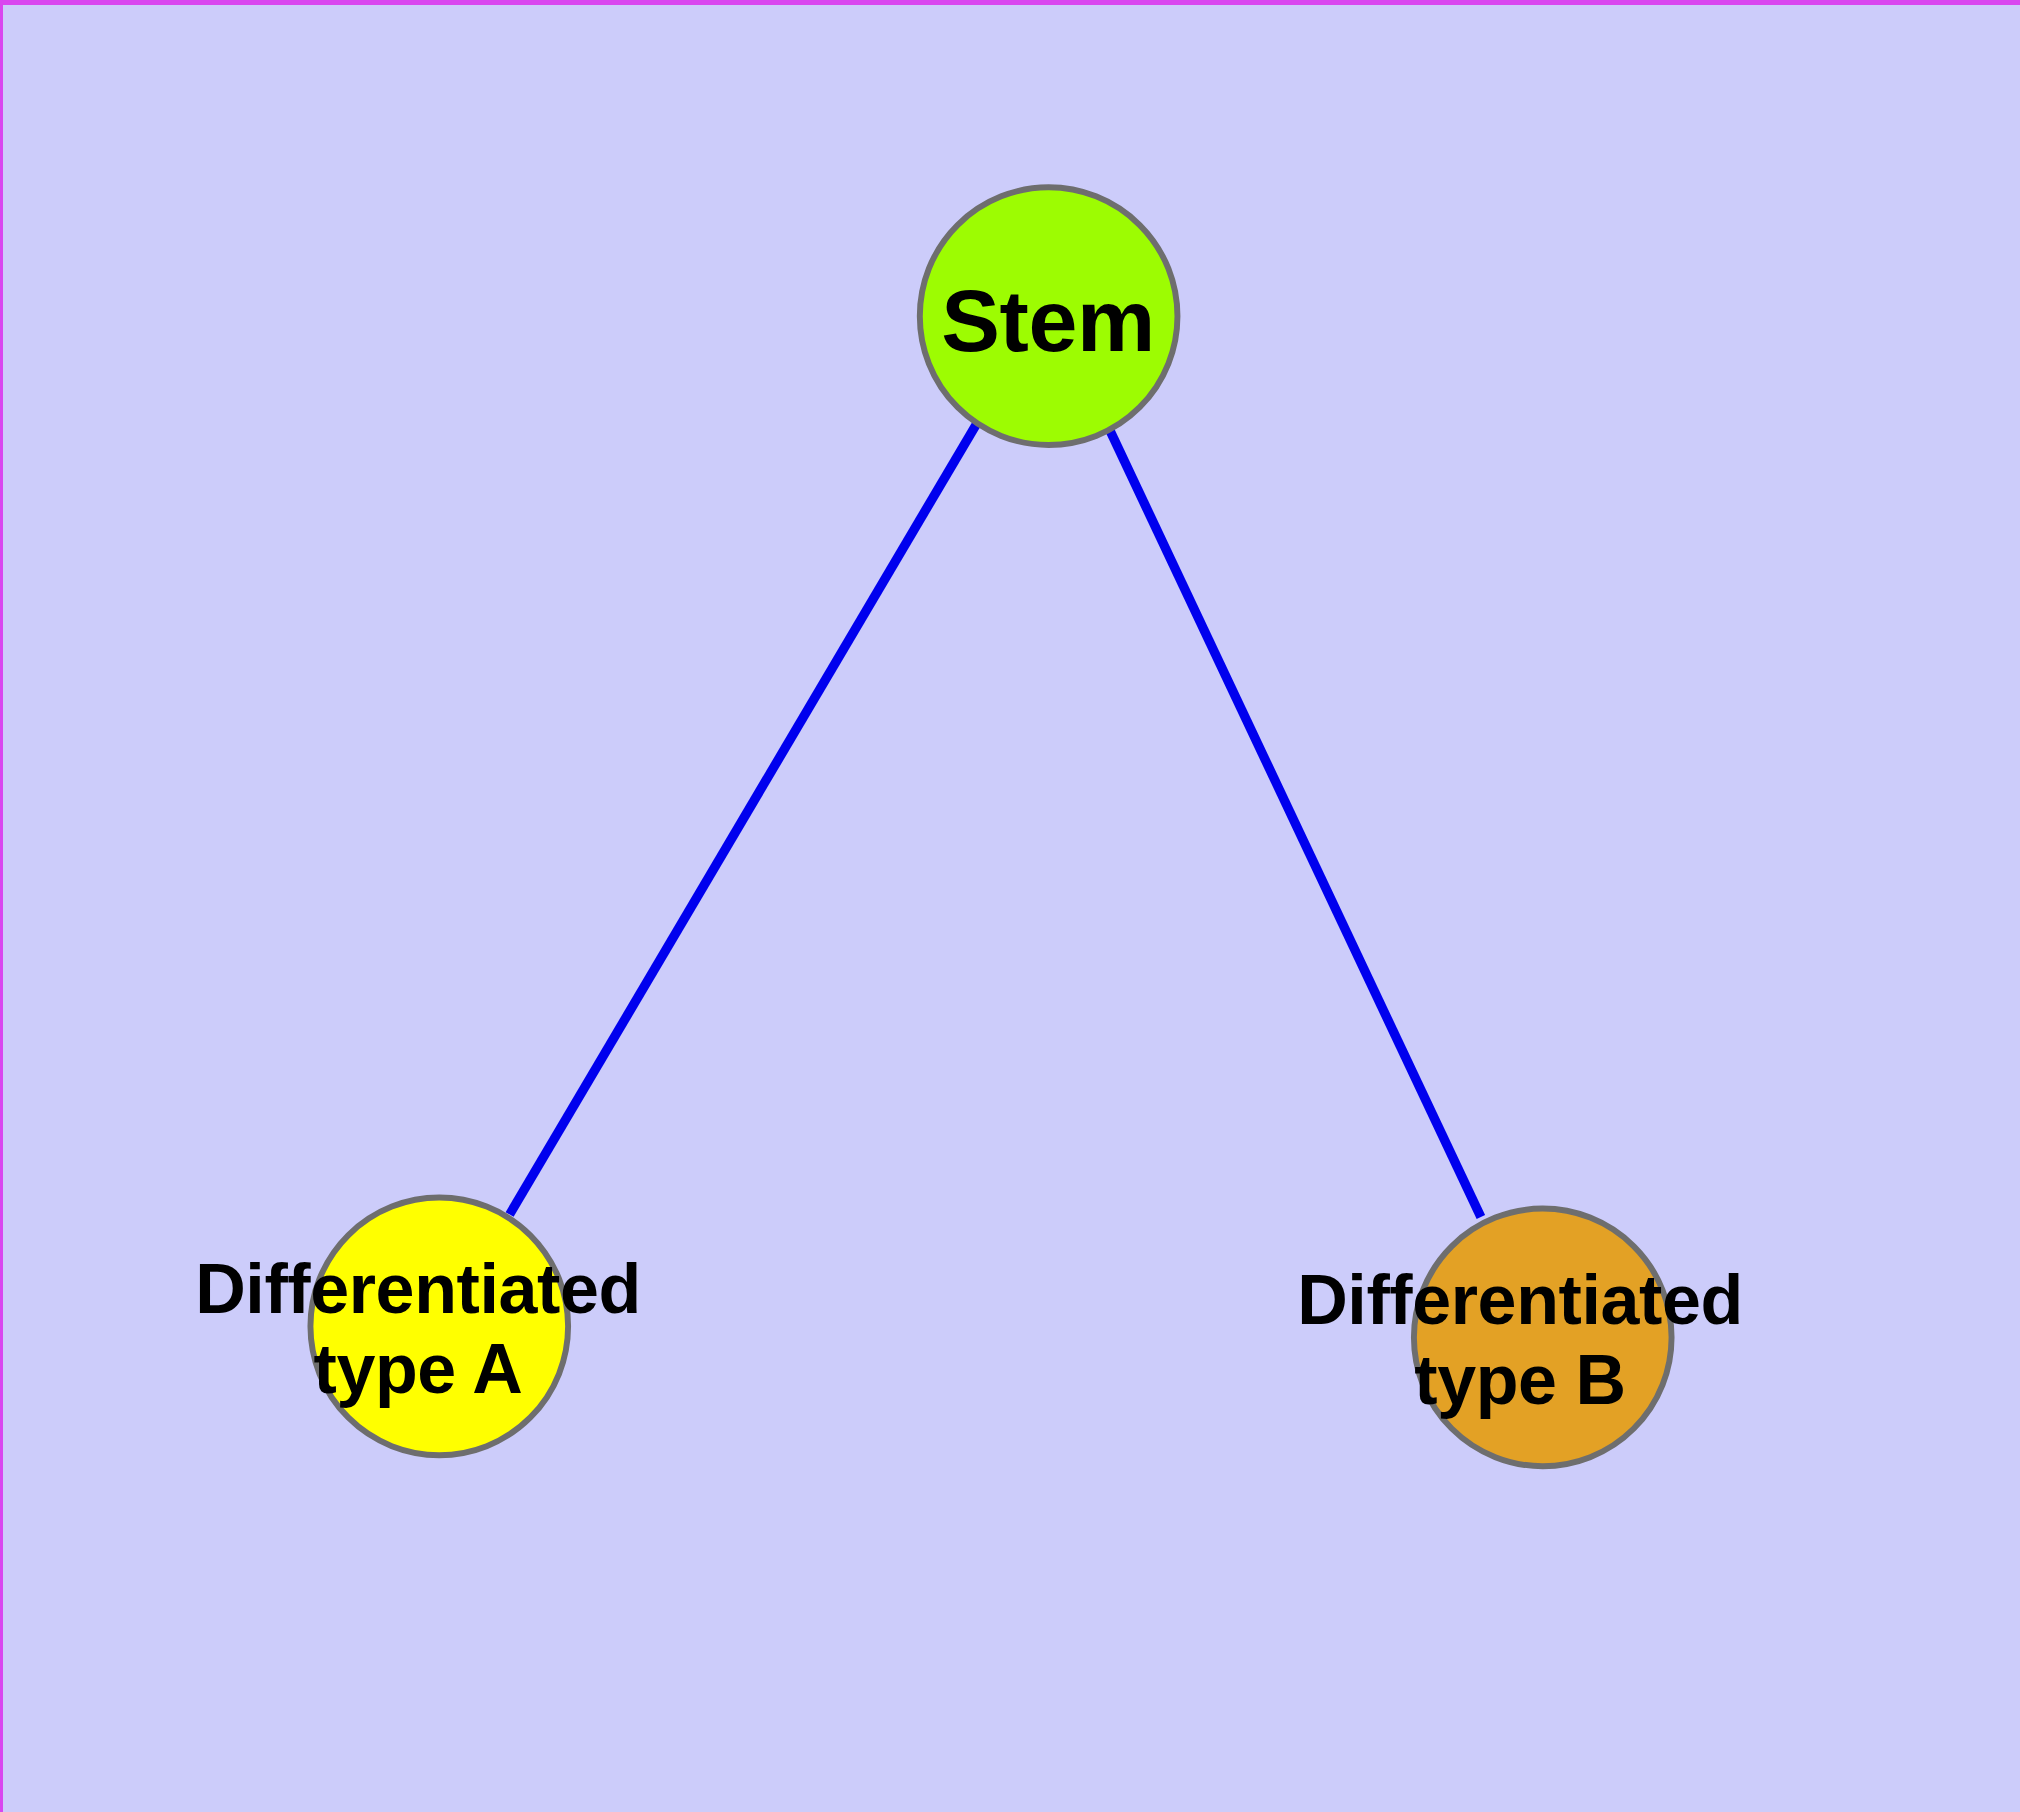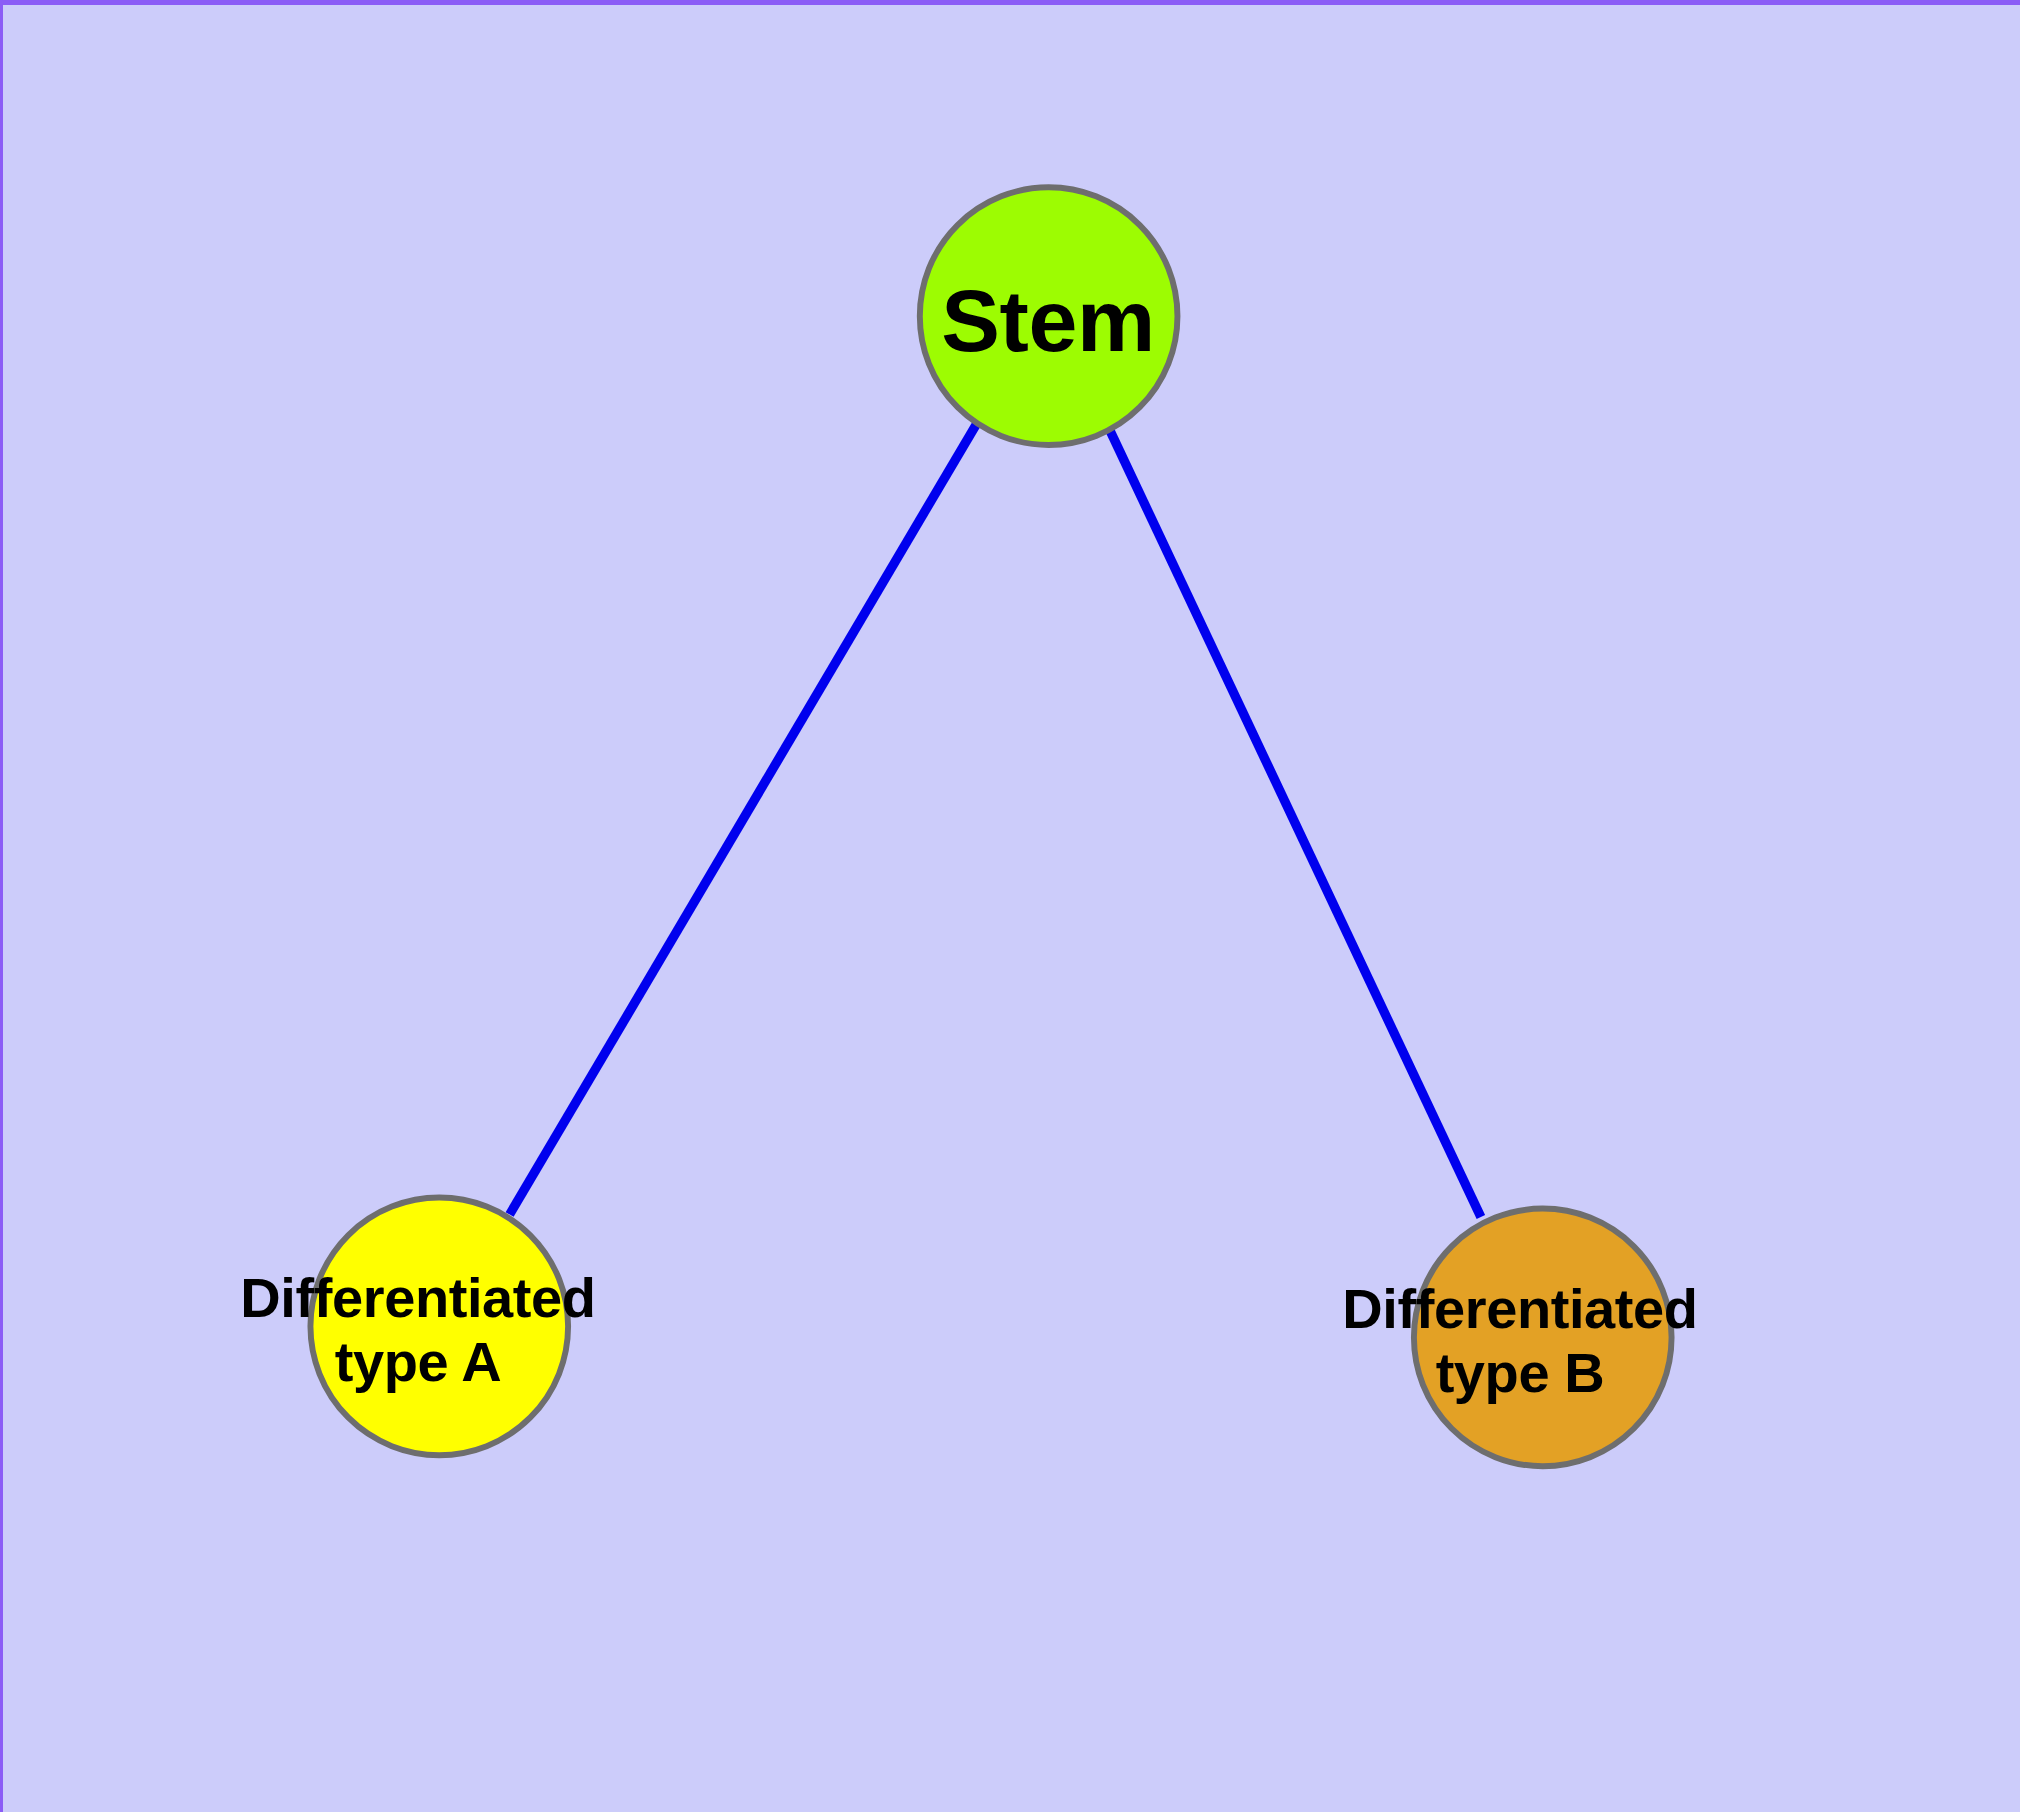--- a/index.html
+++ b/index.html
@@ -5,21 +5,21 @@
 <style>
   html, body {
     margin: 0;
     padding: 0;
     background: #ffffff;
   }
   #canvas {
     position: relative;
     width: 2021px;
     height: 1812px;
-    background: #8b5cf6;
+    background: #d946ef;
     overflow: hidden;
     font-family: "Liberation Sans", sans-serif;
   }
   #plot-area {
     position: absolute;
     left: 3.4px;
     top: 5.1px;
     width: 2017px;
     height: 1807px;
     background: #ccccfa;
@@ -40,21 +40,21 @@
     white-space: pre;
     line-height: 1.14;
     letter-spacing: -0.4px;
     transform: translate(-50%, -50%);
     pointer-events: none;
   }
   .label-stem {
     font-size: 88px;
   }
   .label-child {
-    font-size: 56px;
+    font-size: 70px;
   }
 </style>
 </head>
 <body>
 
 <div id="canvas">
 
   <div id="plot-area"></div>
 
   <svg id="graph-svg" viewBox="0 0 2384 2138" xmlns="http://www.w3.org/2000/svg">

